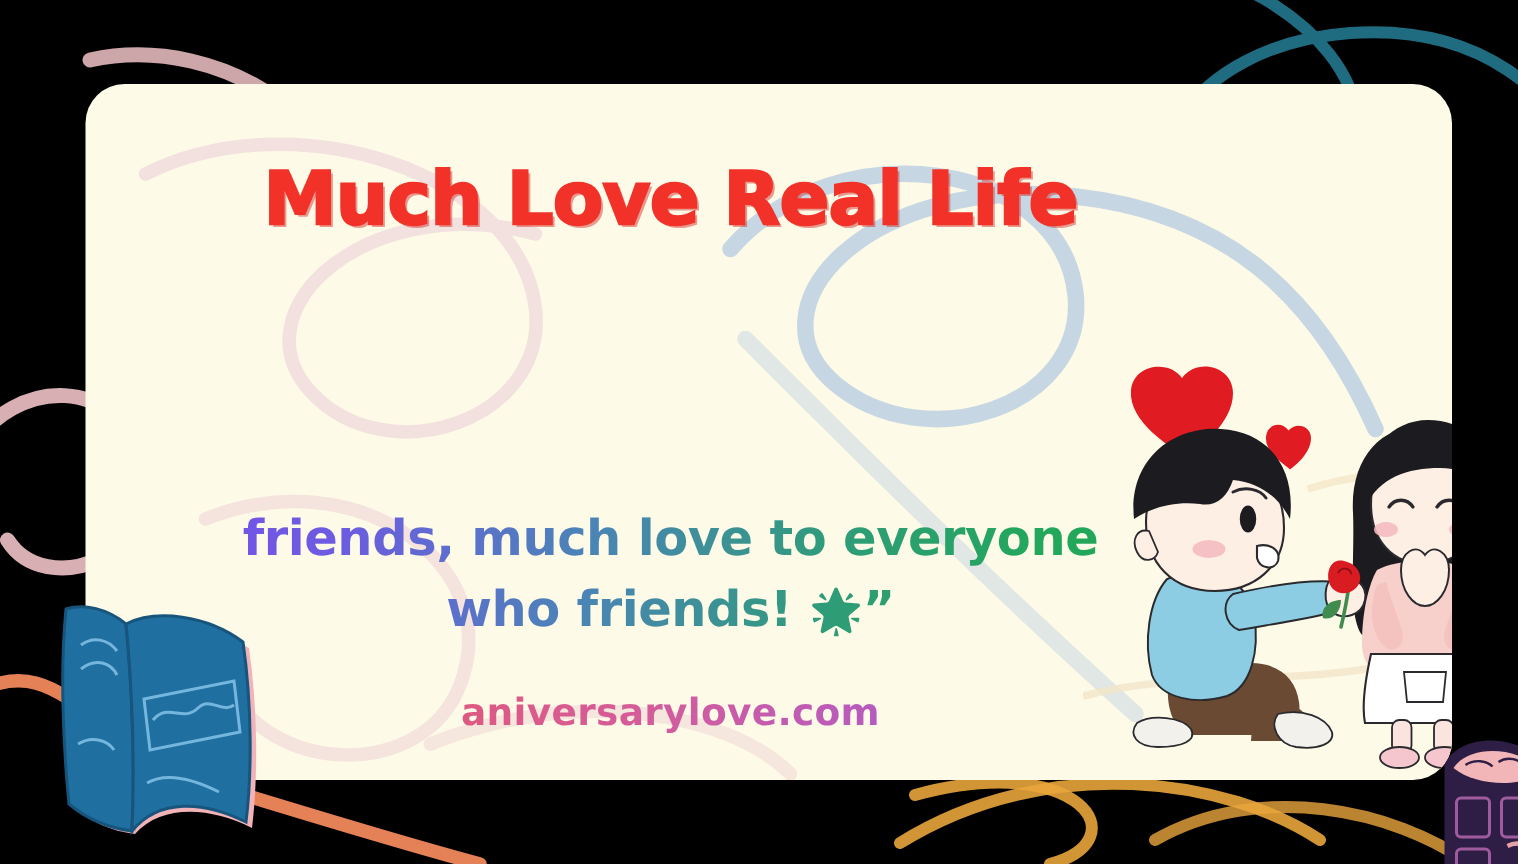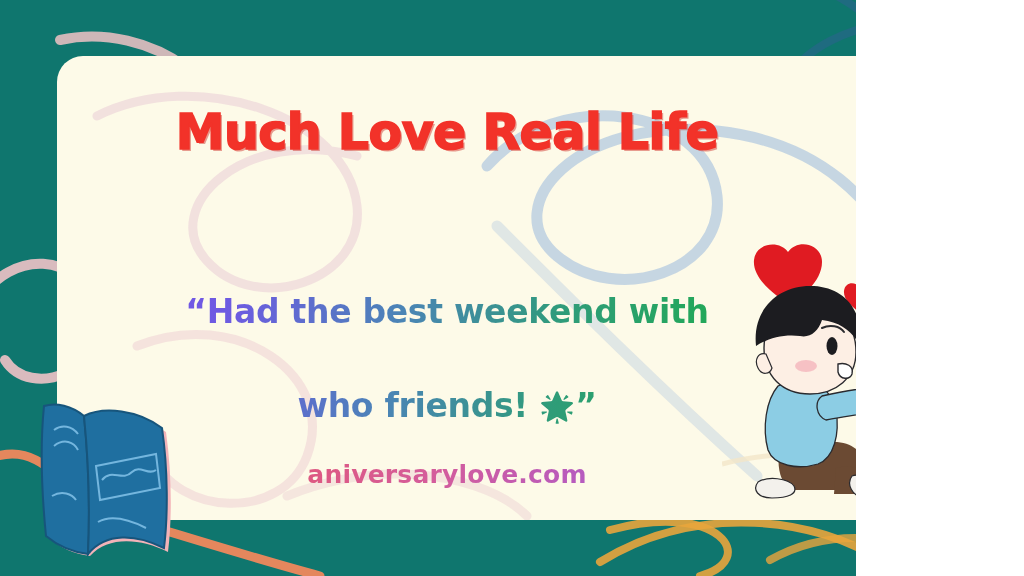--- a/index.html
+++ b/index.html
@@ -3,22 +3,22 @@
 <meta charset="utf-8">
 <style>
   * { margin:0; padding:0; box-sizing:border-box; }
   html, body {
     width:1024px; height:576px;
     font-family:"Liberation Sans", sans-serif;
     overflow:hidden;
   }
   #stage {
     position:relative;
-    width:856px; height:576px;
-    background:#0f766e;
+    width:1012px; height:576px;
+    background:#000000;
     overflow:hidden;
   }
   .bg-layer { position:absolute; inset:0; width:1024px; height:576px; pointer-events:none; }
 
   
   #card {
     position:absolute;
     left:57px; top:56px;
     width:911px; height:464px;
     background:#FDFAE8;
@@ -113,22 +113,22 @@
 
       <path d="M 430 110 C 500 30 650 50 660 140 C 668 215 560 250 500 200 C 440 150 520 60 660 75 C 760 86 820 140 860 230" fill="none" stroke="#C3D4E2" stroke-width="11" stroke-linecap="round" opacity="0.95"></path>
       <path d="M 440 170 C 520 250 600 330 700 420" fill="none" stroke="#C3D4E2" stroke-width="11" stroke-linecap="round" opacity="0.5"></path>
     </svg>
 
     <h1 id="title">
       <span>Much Love Real Life</span><br>
     </h1>
 
     <p id="quote">
-      <span>“Had the best weekend with</span><br>
       <br>
+      <span>friends, much love to everyone</span><br>
       <span>who friends!</span>
       <span class="star">🌟</span><span>”</span>
     </p>
 
     <div id="site">aniversarylove.com</div>
 
     <div id="illustration">
       <svg viewBox="0 0 300 306">
 
         <path d="M 0 250 C 70 232 140 244 210 228 C 250 219 280 212 300 214" fill="none" stroke="#F3E6C8" stroke-width="5" opacity="0.8"></path>

